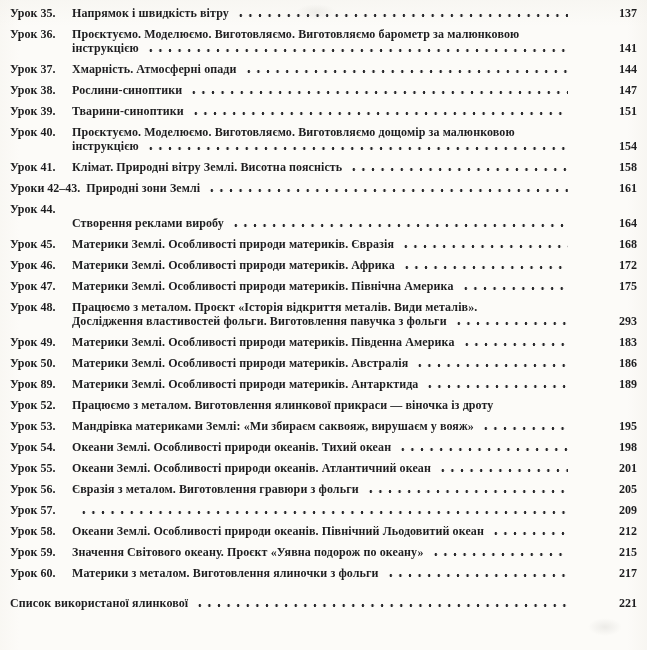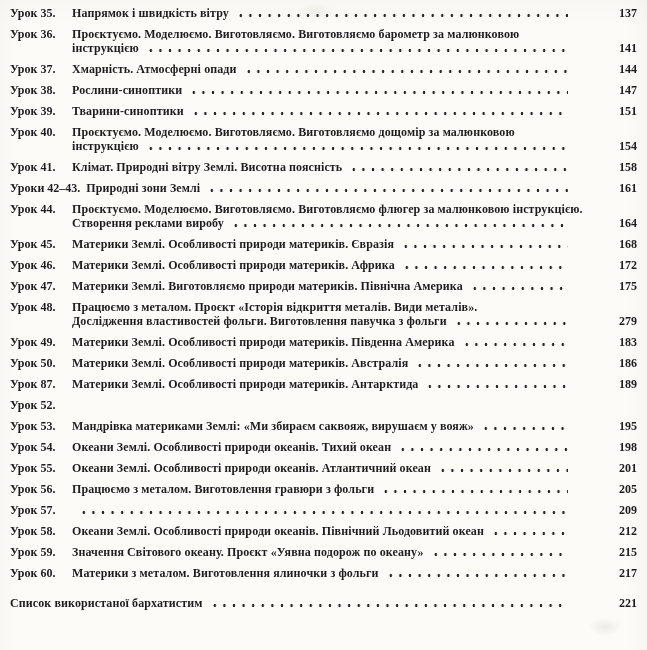--- a/index.html
+++ b/index.html
@@ -142,21 +142,20 @@
         <div class="line">
           <span class="label">Уроки 42–43.</span>
           <span class="text">Природні зони Землі</span>
           <span class="dots"></span>
           <span class="page-num">161</span>
         </div>
       </div>
       <div class="entry">
         <div class="line">
           <span class="label">Урок 44.</span>
-          <span class="text">Проєктуємо. Моделюємо. Виготовляємо. Виготовляємо флюгер за малюнковою інструкцією.</span>
         </div>
         <div class="line">
           <span class="label"></span>
           <span class="text">Створення реклами виробу</span>
           <span class="dots"></span>
           <span class="page-num">164</span>
         </div>
       </div>
       <div class="entry">
         <div class="line">
@@ -170,64 +169,65 @@
         <div class="line">
           <span class="label">Урок 46.</span>
           <span class="text">Материки Землі. Особливості природи материків. Африка</span>
           <span class="dots"></span>
           <span class="page-num">172</span>
         </div>
       </div>
       <div class="entry">
         <div class="line">
           <span class="label">Урок 47.</span>
-          <span class="text">Материки Землі. Виготовляємо природи материків. Північна Америка</span>
+          <span class="text">Материки Землі. Особливості природи материків. Північна Америка</span>
           <span class="dots"></span>
           <span class="page-num">175</span>
         </div>
       </div>
       <div class="entry">
         <div class="line">
           <span class="label">Урок 48.</span>
           <span class="text">Працюємо з металом. Проєкт «Історія відкриття металів. Види металів».</span>
         </div>
         <div class="line">
           <span class="label"></span>
           <span class="text">Дослідження властивостей фольги. Виготовлення павучка з фольги</span>
           <span class="dots"></span>
-          <span class="page-num">279</span>
+          <span class="page-num">293</span>
         </div>
       </div>
       <div class="entry">
         <div class="line">
           <span class="label">Урок 49.</span>
           <span class="text">Материки Землі. Особливості природи материків. Південна Америка</span>
           <span class="dots"></span>
           <span class="page-num">183</span>
         </div>
       </div>
       <div class="entry">
         <div class="line">
           <span class="label">Урок 50.</span>
           <span class="text">Материки Землі. Особливості природи материків. Австралія</span>
           <span class="dots"></span>
           <span class="page-num">186</span>
         </div>
       </div>
       <div class="entry">
         <div class="line">
-          <span class="label">Урок 87.</span>
+          <span class="label">Урок 89.</span>
           <span class="text">Материки Землі. Особливості природи материків. Антарктида</span>
           <span class="dots"></span>
           <span class="page-num">189</span>
         </div>
       </div>
       <div class="entry">
         <div class="line">
           <span class="label">Урок 52.</span>
+          <span class="text">Працюємо з металом. Виготовлення ялинкової прикраси — віночка із дроту</span>
         </div>
       </div>
       <div class="entry">
         <div class="line">
           <span class="label">Урок 53.</span>
           <span class="text">Мандрівка материками Землі: «Ми збираєм саквояж, вирушаєм у вояж»</span>
           <span class="dots"></span>
           <span class="page-num">195</span>
         </div>
       </div>
@@ -243,21 +243,21 @@
         <div class="line">
           <span class="label">Урок 55.</span>
           <span class="text">Океани Землі. Особливості природи океанів. Атлантичний океан</span>
           <span class="dots"></span>
           <span class="page-num">201</span>
         </div>
       </div>
       <div class="entry">
         <div class="line">
           <span class="label">Урок 56.</span>
-          <span class="text">Працюємо з металом. Виготовлення гравюри з фольги</span>
+          <span class="text">Євразія з металом. Виготовлення гравюри з фольги</span>
           <span class="dots"></span>
           <span class="page-num">205</span>
         </div>
       </div>
       <div class="entry">
         <div class="line">
           <span class="label">Урок 57.</span>
           <span class="dots"></span>
           <span class="page-num">209</span>
         </div>
@@ -281,21 +281,21 @@
       <div class="entry">
         <div class="line">
           <span class="label">Урок 60.</span>
           <span class="text">Материки з металом. Виготовлення ялиночки з фольги</span>
           <span class="dots"></span>
           <span class="page-num">217</span>
         </div>
       </div>
       <div class="entry bibliography">
         <div class="line">
-          <span class="text">Список використаної бархатистим</span>
+          <span class="text">Список використаної ялинкової</span>
           <span class="dots"></span>
           <span class="page-num">221</span>
         </div>
       </div>
     </div>
   <div class="smudge s1"></div>
   <div class="smudge s2"></div>
 </div>
 
 </body></html>

